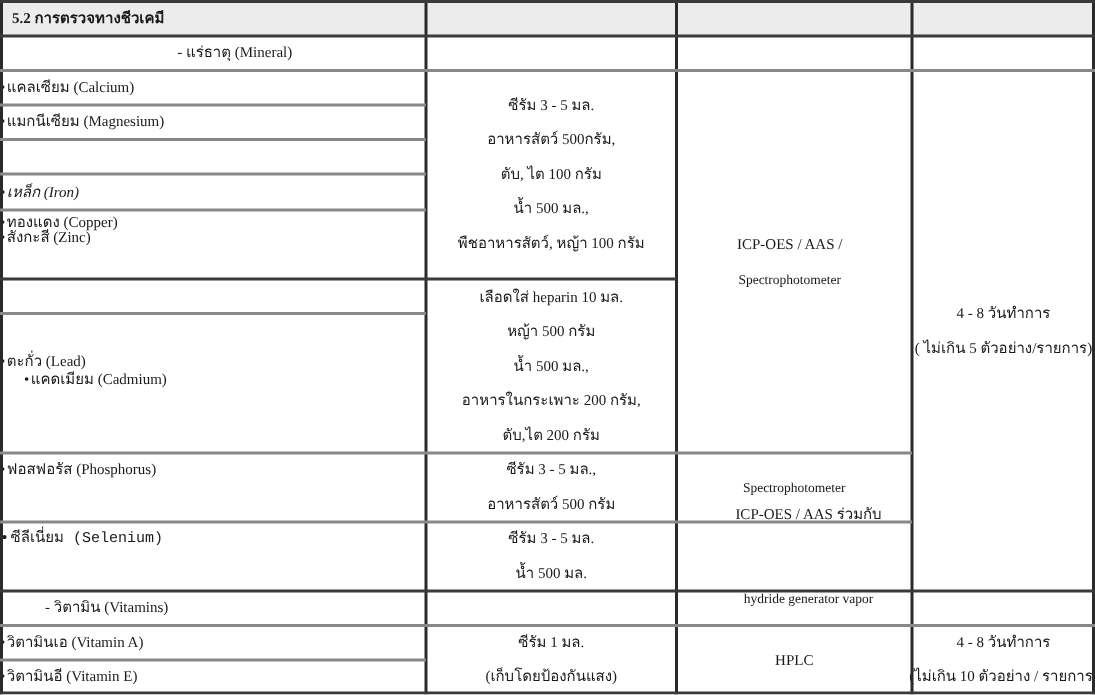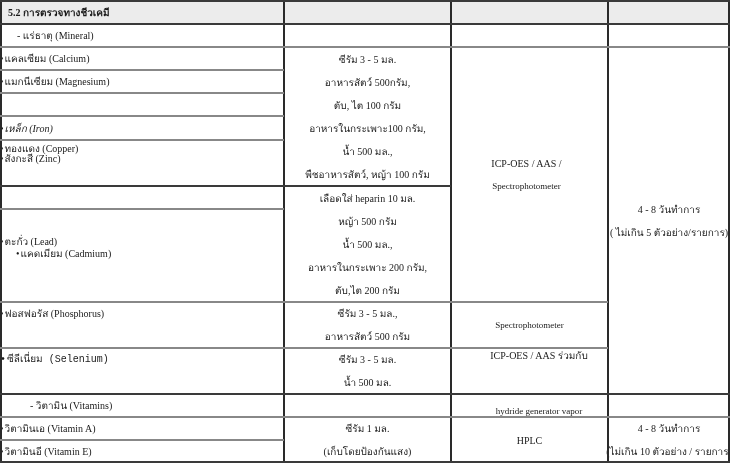--- a/index.html
+++ b/index.html
@@ -26,21 +26,21 @@
 
 <div class="tbl">
 
   <div class="cell hdr l title" style="left:0;top:0;width:284px;height:24px;">
     <span class="txt">5.2 การตรวจทางชีวเคมี</span>
   </div>
   <div class="cell hdr" style="left:284px;top:0;width:167px;height:24px;"></div>
   <div class="cell hdr" style="left:451px;top:0;width:157px;height:24px;"></div>
   <div class="cell hdr" style="left:608px;top:0;width:122px;height:24px;"></div>
 
-  <div class="cell l ind1" style="left:0;top:24px;width:296px;height:23px;padding-left:17px;">
+  <div class="cell l ind1" style="left:0;top:24px;width:296px;height:23px;padding-left:17px;align-items:center;">
     <span class="txt">- แร่ธาตุ (Mineral)</span>
   </div>
 
   <div class="cell l ind2" style="left:0;top:47px;height:23px;width:284px;">
     <span class="txt"><span class="bullet">•</span><span>แคลเซียม (Calcium)</span></span>
   </div>
   <div class="cell l ind2" style="left:0;top:70px;height:23px;width:284px;">
     <span class="txt"><span class="bullet">•</span><span>แมกนีเซียม (Magnesium)</span></span>
   </div>
   <div class="cell l ind2" style="left:0;top:93px;height:23px;width:284px;margin-top:44px;">
@@ -62,21 +62,20 @@
     <span class="txt"><span class="bullet">•</span><span>ฟอสฟอรัส (Phosphorus)</span></span>
   </div>
   <div class="cell l ind2" style="left:0;top:348px;height:46px;width:284px;justify-content:flex-start;font-family:Liberation Mono, monospace;">
     <span class="txt"><span class="bullet">•</span><span>ซีลีเนี่ยม (Selenium)</span></span>
   </div>
 
   <div class="cell c" style="left:284px;top:47px;width:167px;height:139px;">
     <span class="txt">ซีรัม 3 - 5 มล.</span>
     <span class="txt">อาหารสัตว์ 500กรัม,</span>
     <span class="txt">ตับ, ไต  100 กรัม</span>
-    <span class="txt">อาหารในกระเพาะ100 กรัม,</span>
     <span class="txt">น้ำ 500 มล.,</span>
     <span class="txt">พืชอาหารสัตว์, หญ้า 100 กรัม</span>
   </div>
   <div class="cell c" style="left:284px;top:186px;width:167px;height:116px;">
     <span class="txt">เลือดใส่ heparin  10 มล.</span>
     <span class="txt">หญ้า 500 กรัม</span>
     <span class="txt">น้ำ 500 มล.,</span>
     <span class="txt">อาหารในกระเพาะ 200 กรัม,</span>
     <span class="txt">ตับ,ไต 200 กรัม</span>
   </div>
@@ -89,21 +88,21 @@
     <span class="txt">น้ำ 500 มล.</span>
   </div>
 
   <div class="cell c" style="left:451px;top:47px;width:151px;height:255px;">
     <span class="txt">ICP-OES / AAS /</span>
     <span class="txt en">Spectrophotometer</span>
   </div>
   <div class="cell c" style="left:451px;top:302px;width:157px;height:46px;">
     <span class="txt en">Spectrophotometer</span>
   </div>
-  <div class="cell c" style="left:451px;top:360px;width:176px;height:46px;gap:33px;">
+  <div class="cell c" style="left:451px;top:348px;width:176px;height:46px;gap:33px;">
     <span class="txt">ICP-OES  / AAS  ร่วมกับ</span>
     <span class="txt en">hydride generator vapor</span>
   </div>
 
   <div class="cell c" style="left:608px;top:47px;width:122px;height:347px;">
     <span class="txt">4 - 8  วันทำการ</span>
     <span class="txt">( ไม่เกิน 5 ตัวอย่าง/รายการ)</span>
   </div>
 
   <div class="cell l" style="left:0;top:394px;width:284px;height:23px;padding-left:30px;">

